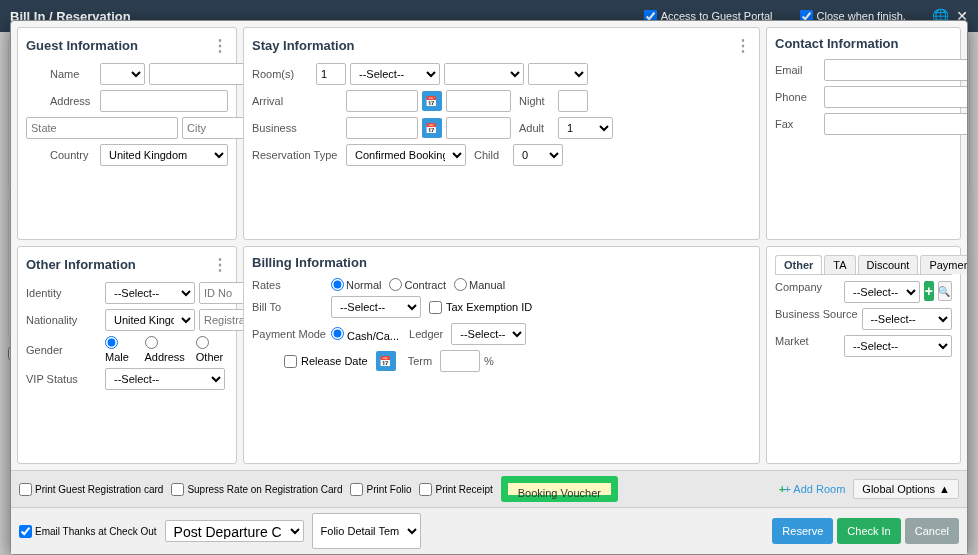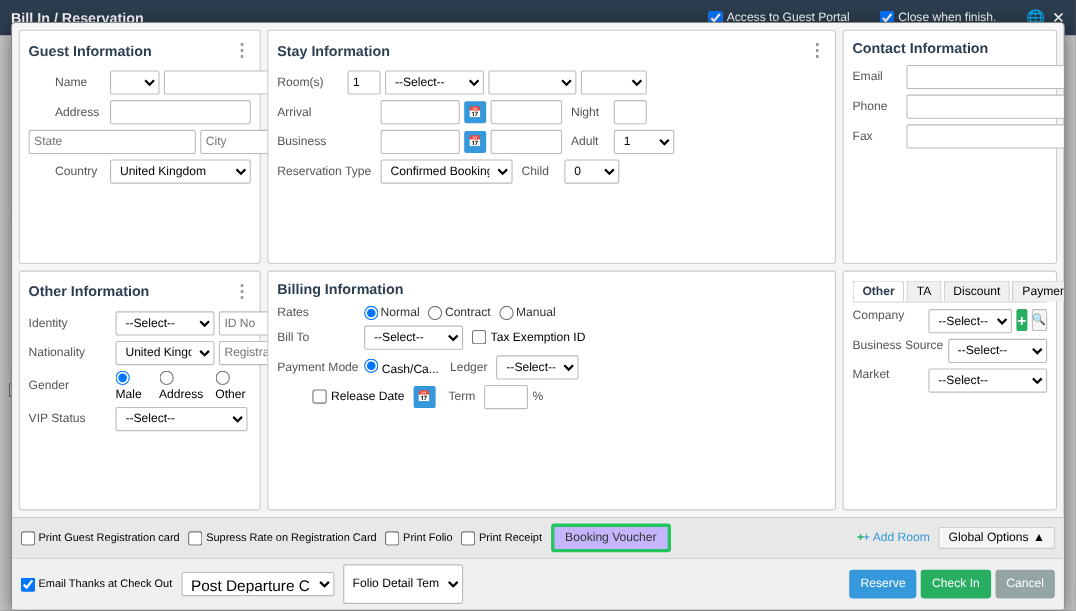--- a/index.html
+++ b/index.html
@@ -227,21 +227,21 @@
       padding: 4px 10px;
       border: none;
       border-radius: 3px;
       cursor: pointer;
       font-size: 11px;
       height: 26px;
     }
     .btn-blue { background: #3498db; color: #fff; }
     .btn-green { background: #27ae60; color: #fff; }
     .btn-gray { background: #95a5a6; color: #fff; }
-    .btn-default { background: #c4b5fd; border: 3px solid #22c55e; color: #333; }
+    .btn-default { background: #fef9c3; border: 7px solid #22c55e; color: #333; }
 
     .add-room-link {
       color: #3498db;
       cursor: pointer;
       font-size: 11px;
       white-space: nowrap;
       margin-right: 4px;
     }
     .plus-icon { color: #27ae60; font-weight: bold; }
 

